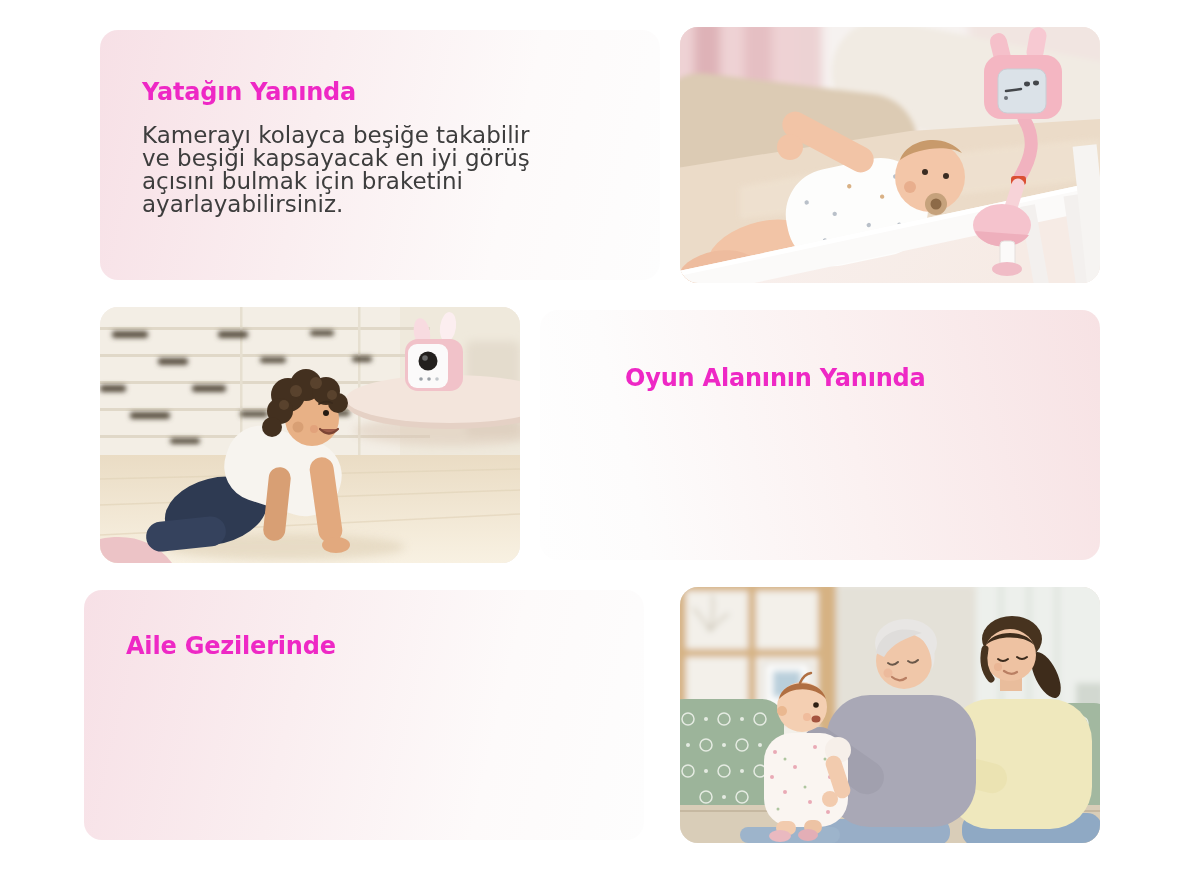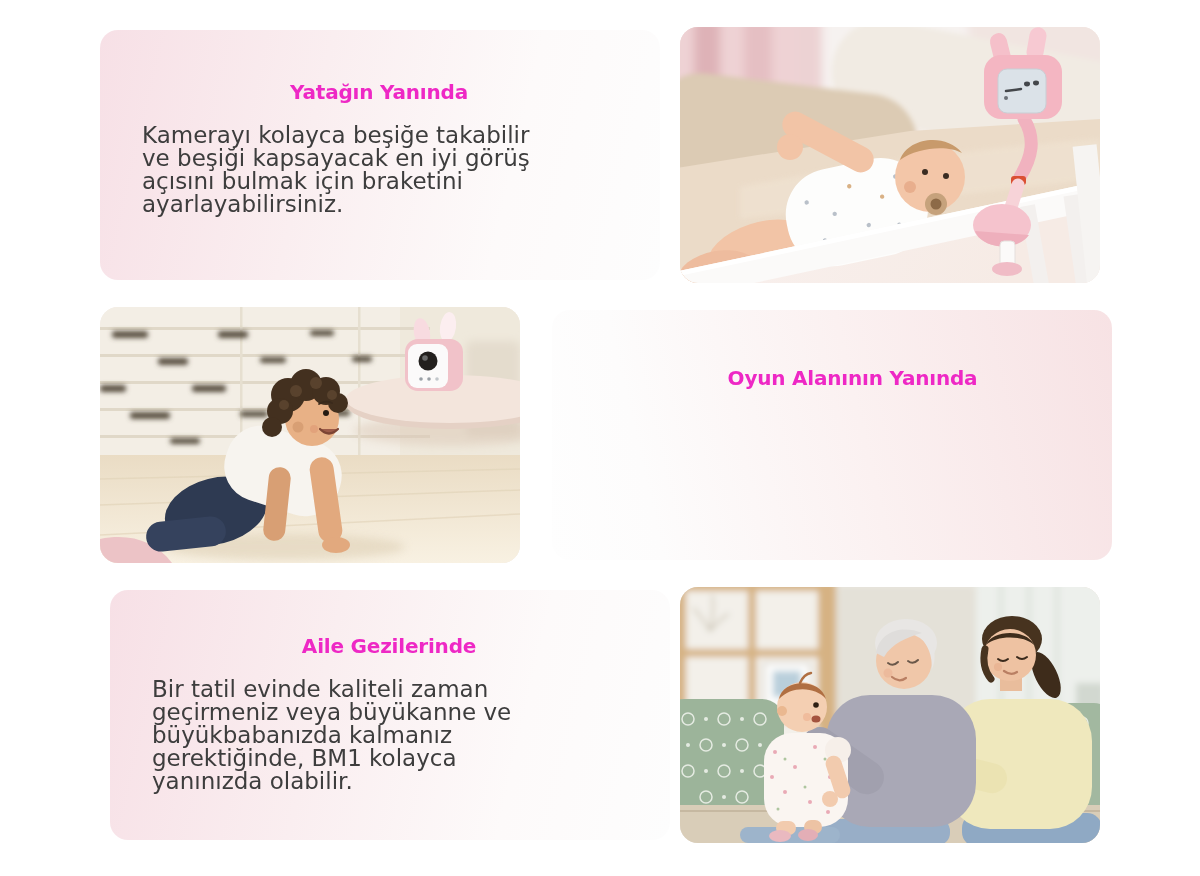--- a/index.html
+++ b/index.html
@@ -9,25 +9,25 @@
   }
   html,body{margin:0;padding:0;background:#ffffff;}
   .page{
     position:relative;width:1200px;height:876px;background:#ffffff;
     font-family:"DejaVu Sans","Liberation Sans",sans-serif;overflow:hidden;
   }
   .card{position:absolute;width:560px;height:250px;border-radius:18px;box-sizing:border-box;}
   .card.grad-left{background:linear-gradient(103deg,#f7e0e6 0%,#faeef0 38%,#fdfafa 72%,#fdfdfd 100%);}
   .card.grad-right{background:linear-gradient(257deg,#f7e2e4 0%,#fbf1f1 45%,#fdfcfc 82%,#fefefe 100%);}
   .card1{left:100px;top:30px;padding:46px 44px 0 42px;}
-  .card2{left:552px;top:310px;padding:52px 44px 0 85px;}
-  .card3{left:110px;top:590px;padding:40px 44px 0 42px;}
+  .card2{left:540px;top:310px;padding:52px 44px 0 85px;}
+  .card3{left:84px;top:590px;padding:40px 44px 0 42px;}
   .card h2{
-    margin:0 0 16px 0;font-size:20px;line-height:32px;font-weight:700;
-    color:var(--pink-title);letter-spacing:-0.2px;text-align:center;
+    margin:0 0 16px 0;font-size:24px;line-height:32px;font-weight:700;
+    color:var(--pink-title);letter-spacing:-0.2px;
   }
   .card p{
     margin:0;font-size:23px;line-height:23px;color:var(--body-text);
     white-space:pre-line;
   }
   .photo{position:absolute;width:420px;height:256px;border-radius:18px;overflow:hidden;background:#f4ece8;}
   .photo1{left:680px;top:27px;}
   .photo2{left:100px;top:307px;}
   .photo3{left:680px;top:587px;}
   .photo svg{display:block;width:100%;height:100%;}
@@ -228,25 +228,20 @@
       </g>
     </svg>
   </div>
 
   <section class="card grad-right card2">
     <h2>Oyun Alanının Yanında</h2>
   </section>
 
   <section class="card grad-left card3">
     <h2>Aile Gezilerinde</h2>
-    <p>Bir tatil evinde kaliteli zaman
-geçirmeniz veya büyükanne ve
-büyükbabanızda kalmanız
-gerektiğinde, BM1 kolayca
-yanınızda olabilir.</p>
   </section>
 
   <div class="photo photo3">
     <svg viewBox="0 0 420 256" preserveAspectRatio="xMidYMid slice">
       <defs>
         <filter id="s3b3" x="-30%" y="-30%" width="160%" height="160%">
             <feGaussianBlur stdDeviation="3"></feGaussianBlur>
           </filter>
       </defs>
       <rect width="420" height="256" fill="#e9e6de"></rect>

